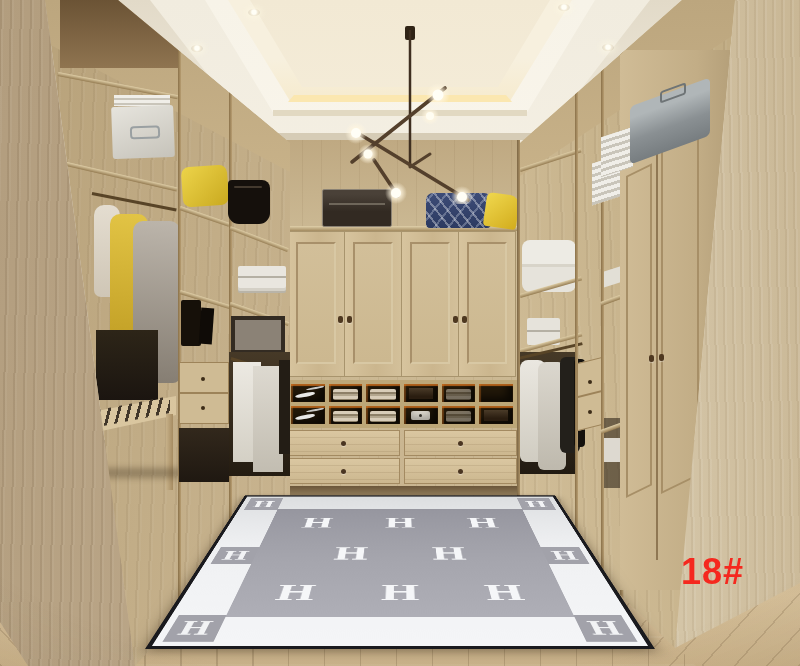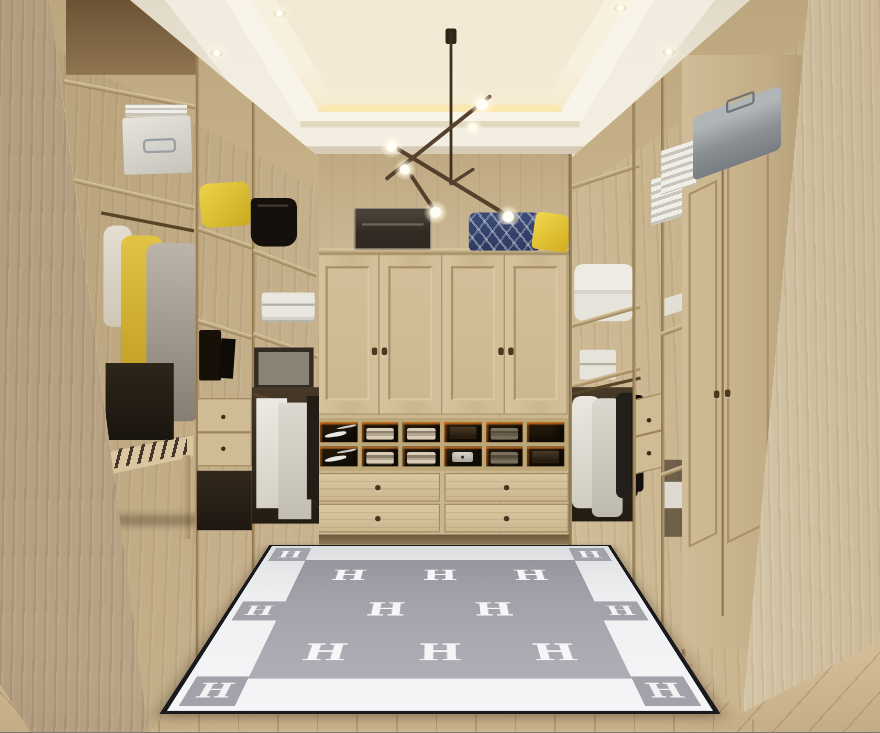--- a/index.html
+++ b/index.html
@@ -415,13 +415,14 @@
         <circle cx="396" cy="193" r="5" fill="#fffef6"></circle>
       <circle cx="462" cy="197" r="11" fill="url(#halo)"></circle>
         <circle cx="462" cy="197" r="5" fill="#fffef6"></circle>
       <circle cx="430" cy="116" r="9" fill="url(#halo)"></circle>
         <circle cx="430" cy="116" r="4" fill="#fffdf2"></circle>
     </g>
   </svg>
 
   <div class="vignette"></div>
 
+  <div class="watermark">18#</div>
 </div>
 
 </body></html>

